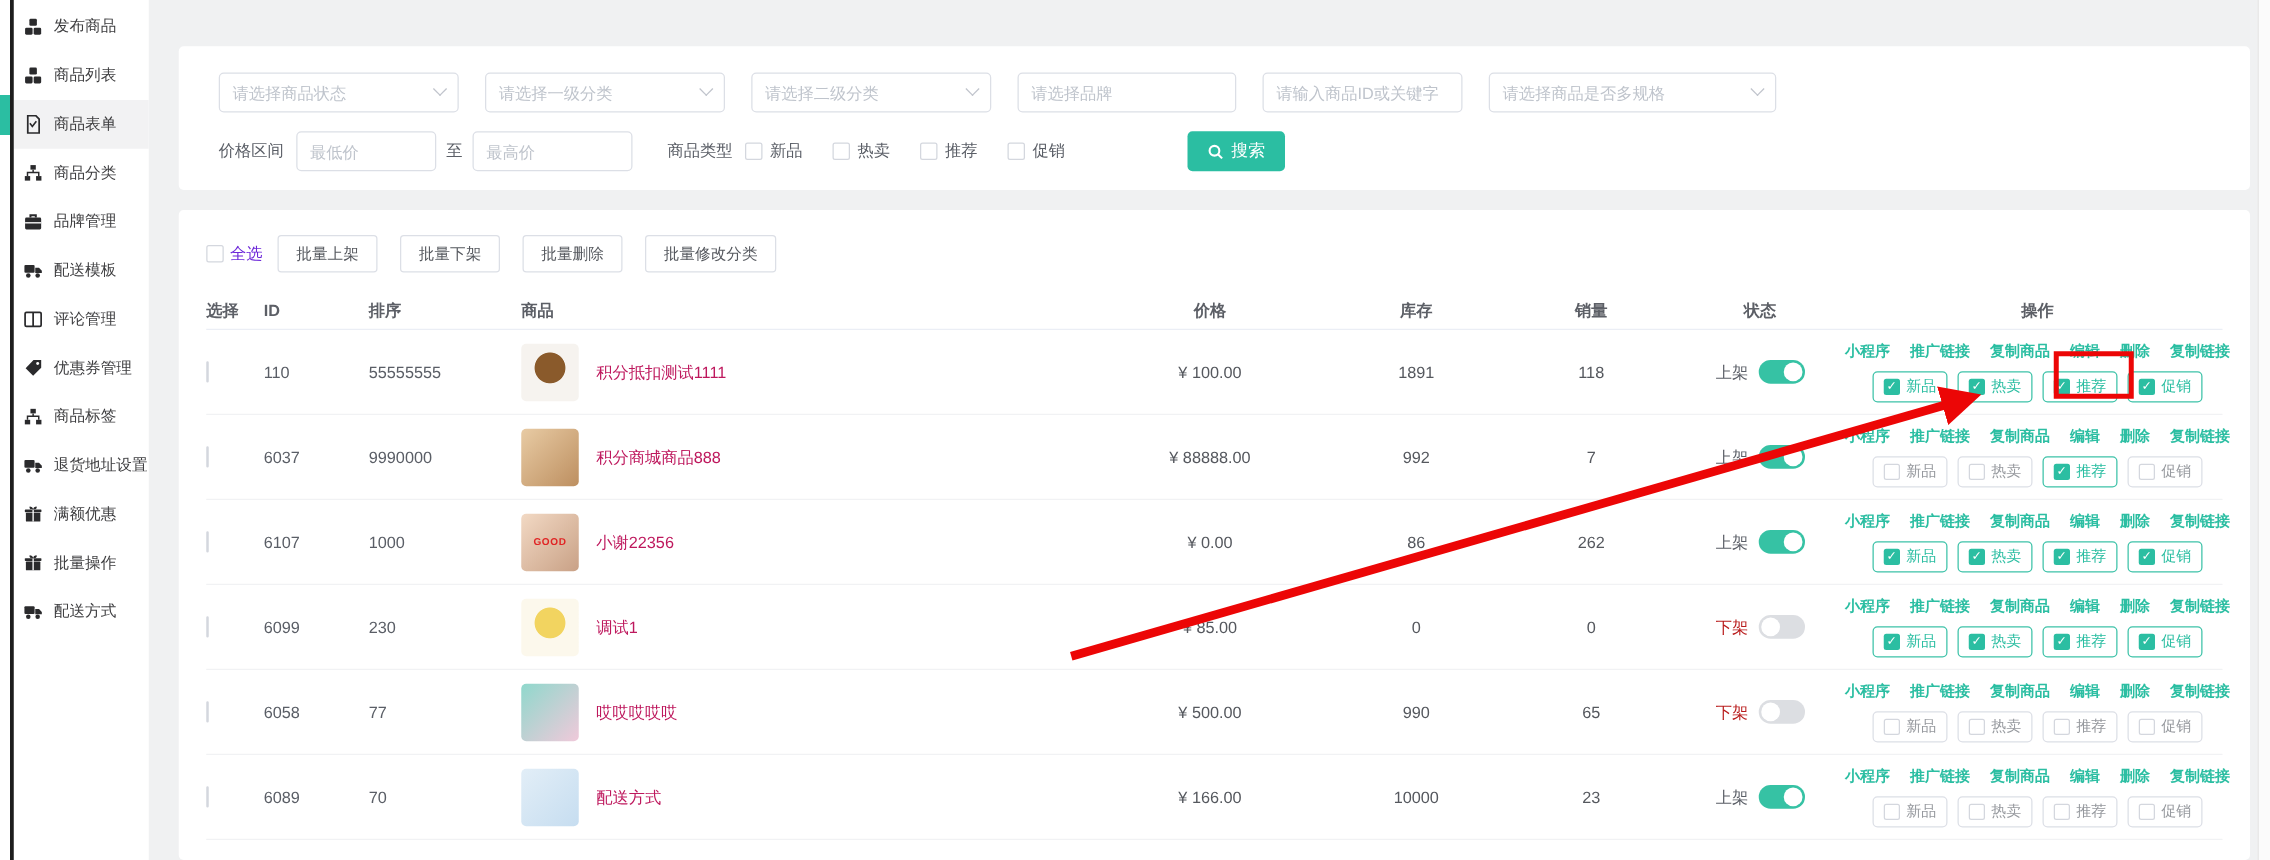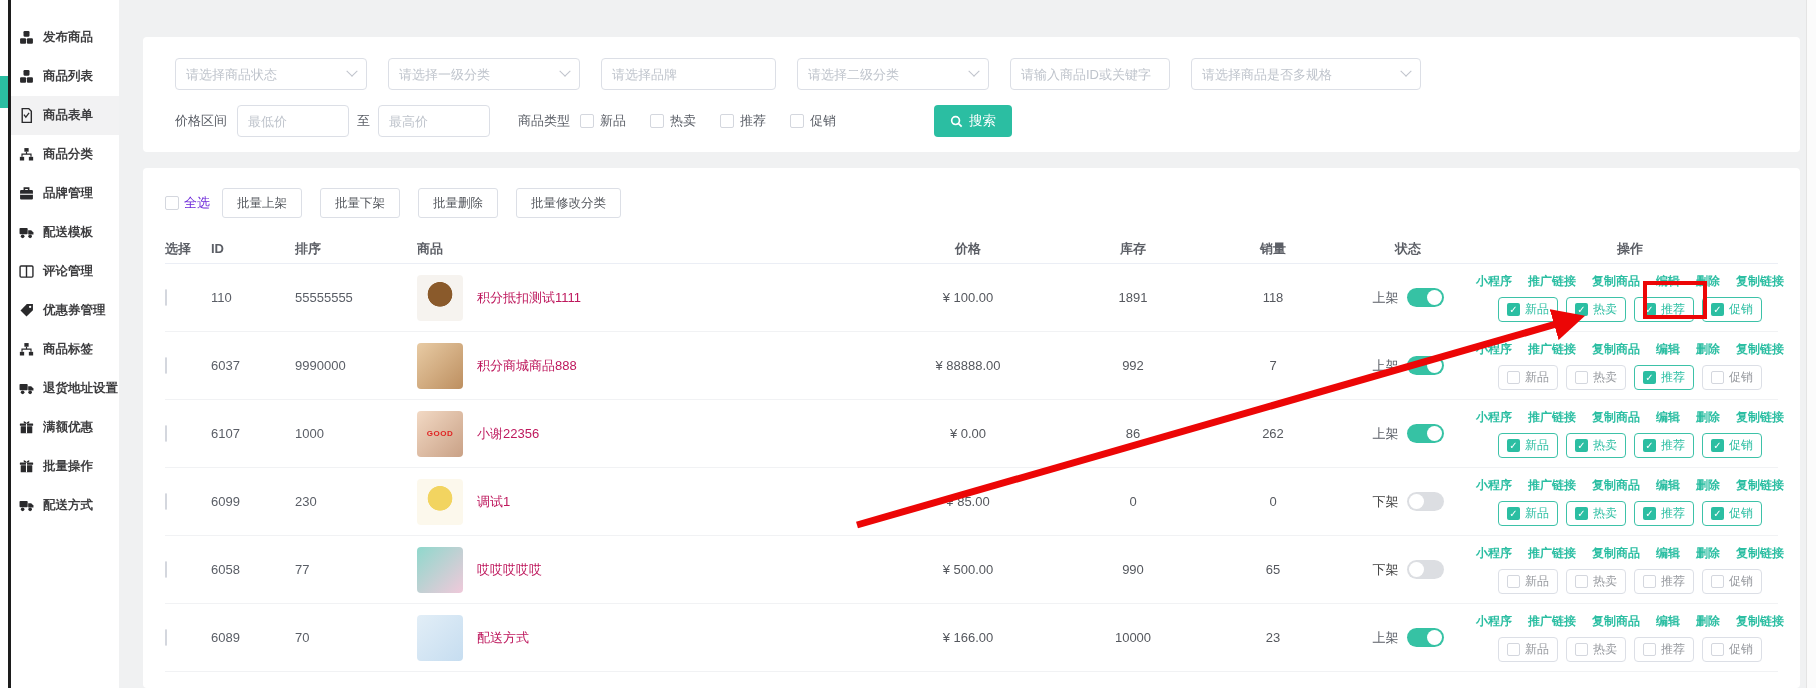--- a/index.html
+++ b/index.html
@@ -7,21 +7,21 @@
   body {
     font-family:"Liberation Sans","DejaVu Sans",sans-serif;
     background:#f0f1f2; position:relative; font-size:13px; color:#5a5e66;
   }
   
   .gutter { position:absolute; left:0; top:0; width:8px; height:688px; background:#fff; z-index:5; }
   .gutter-indicator { position:absolute; left:0; top:76px; width:8px; height:32px; background:#2bbea2; z-index:6; }
   .gutter-line { position:absolute; left:8px; top:0; width:3px; height:688px; background:#1d1d1d; z-index:6; }
 
   
-  .sidebar { position:absolute; left:11px; top:0; width:108px; height:688px; background:#fff; padding-top:18px; z-index:4;font-weight:bold; }
+  .sidebar { position:absolute; left:11px; top:0; width:108px; height:688px; background:#fff; padding-top:2px; z-index:4; }
   .side-item { height:39px; display:flex; align-items:center; gap:9px; padding-left:8px; cursor:pointer; color:#3e3e40; white-space:nowrap; }
   .side-item.active { background:#f2f2f3; }
   .side-item .icon { width:15px; height:15px; flex:0 0 15px; display:inline-flex; }
   .side-item .icon svg { width:15px; height:15px; fill:#2a2a2c; }
   .side-item .lbl { font-size:12.5px; letter-spacing:0; }
 
   
   .card { position:absolute; left:143px; width:1657px; background:#fff; border-radius:4px; z-index:2; }
   .filter-card { top:37px; height:115px; padding:21px 0 0 32px; }
   .table-card  { top:168px; height:520px; padding:20px 22px 0 22px; }
@@ -58,21 +58,21 @@
   .thead { height:30px; border-bottom:1px solid #ebeef5; color:#5c5f66; font-weight:bold; }
   .thead .c, .trow .c { padding-right:4px; }
   .c.center { text-align:center; justify-self:stretch; }
   .trow { height:68px; border-bottom:1px solid #f1f2f4; }
   .prod { display:flex; align-items:center; gap:14px; }
   .thumb { width:46px; height:46px; border-radius:4px; flex:0 0 46px; display:flex; align-items:center; justify-content:center;
            font-size:8px; font-weight:bold; color:#e02424; letter-spacing:0.5px; }
   .pname { color:#be185d; }
   .pricecell,.numcell { text-align:center; color:#55585e; }
   .statecell { display:flex; align-items:center; justify-content:center; gap:8px; }
-  .st-lbl.on { color:#5a5e66; } .st-lbl.off { color:#404040; }
+  .st-lbl.on { color:#5a5e66; } .st-lbl.off { color:#b91c1c; }
   .toggle { width:37px; height:19px; border-radius:10px; position:relative; cursor:pointer; }
   .toggle.on { background:#36c2a4; } .toggle.off { background:#dcdee2; }
   .knob { width:15px; height:15px; border-radius:50%; background:#fff; position:absolute; top:2px; }
   .toggle.on .knob { right:2px; } .toggle.off .knob { left:2px; }
 
   .ops { display:flex; flex-direction:column; align-items:center; gap:7px; }
   .oplinks { display:flex; gap:16px; }
   .oplink { color:#2bbea2; font-size:12px; font-weight:bold; cursor:pointer; white-space:nowrap; }
   .tagrow { display:flex; gap:8px; }
   .tagbox { display:flex; align-items:center; gap:5px; border-radius:4px; padding:3px 8px; cursor:pointer; background:#fff; }
@@ -234,42 +234,42 @@
 <section class="card filter-card">
   <div class="frow" id="filter-fields">
       <span class="field" style="width: 192px;">
         <input readonly="" placeholder="请选择商品状态" style="">
         <span class="chev"></span>
       </span>
       <span class="field" style="width: 192px;">
         <input readonly="" placeholder="请选择一级分类" style="">
         <span class="chev"></span>
       </span>
-      <span class="field" style="width: 175px;">
-        <input readonly="" placeholder="请选择品牌" style="">
-      </span>
       <span class="field" style="width: 192px;">
         <input readonly="" placeholder="请选择二级分类" style="">
         <span class="chev"></span>
+      </span>
+      <span class="field" style="width: 175px;">
+        <input readonly="" placeholder="请选择品牌" style="">
       </span>
       <span class="field" style="width: 160px;">
         <input readonly="" placeholder="请输入商品ID或关键字" style="">
       </span>
       <span class="field" style="width: 230px;">
         <input readonly="" placeholder="请选择商品是否多规格" style="">
         <span class="chev"></span>
       </span>
     </div>
   <div class="frow frow2">
     <span class="flabel">价格区间</span>
     <span class="field" style="width:112px;margin-right:0">
       <input placeholder="最低价" style="">
     </span>
     <span class="sep">至</span>
-    <span class="field" style="width:112px;margin-right:28px">
+    <span class="field" style="width:128px;margin-right:28px">
       <input placeholder="最高价" style="">
     </span>
     <span class="flabel">商品类型</span>
     <span id="type-options" style="display:flex">
         <span class="ckgroup">
           <span class="cb"></span>
           <span class="ck-lbl">新品</span>
         </span>
         <span class="ckgroup">
           <span class="cb"></span>

